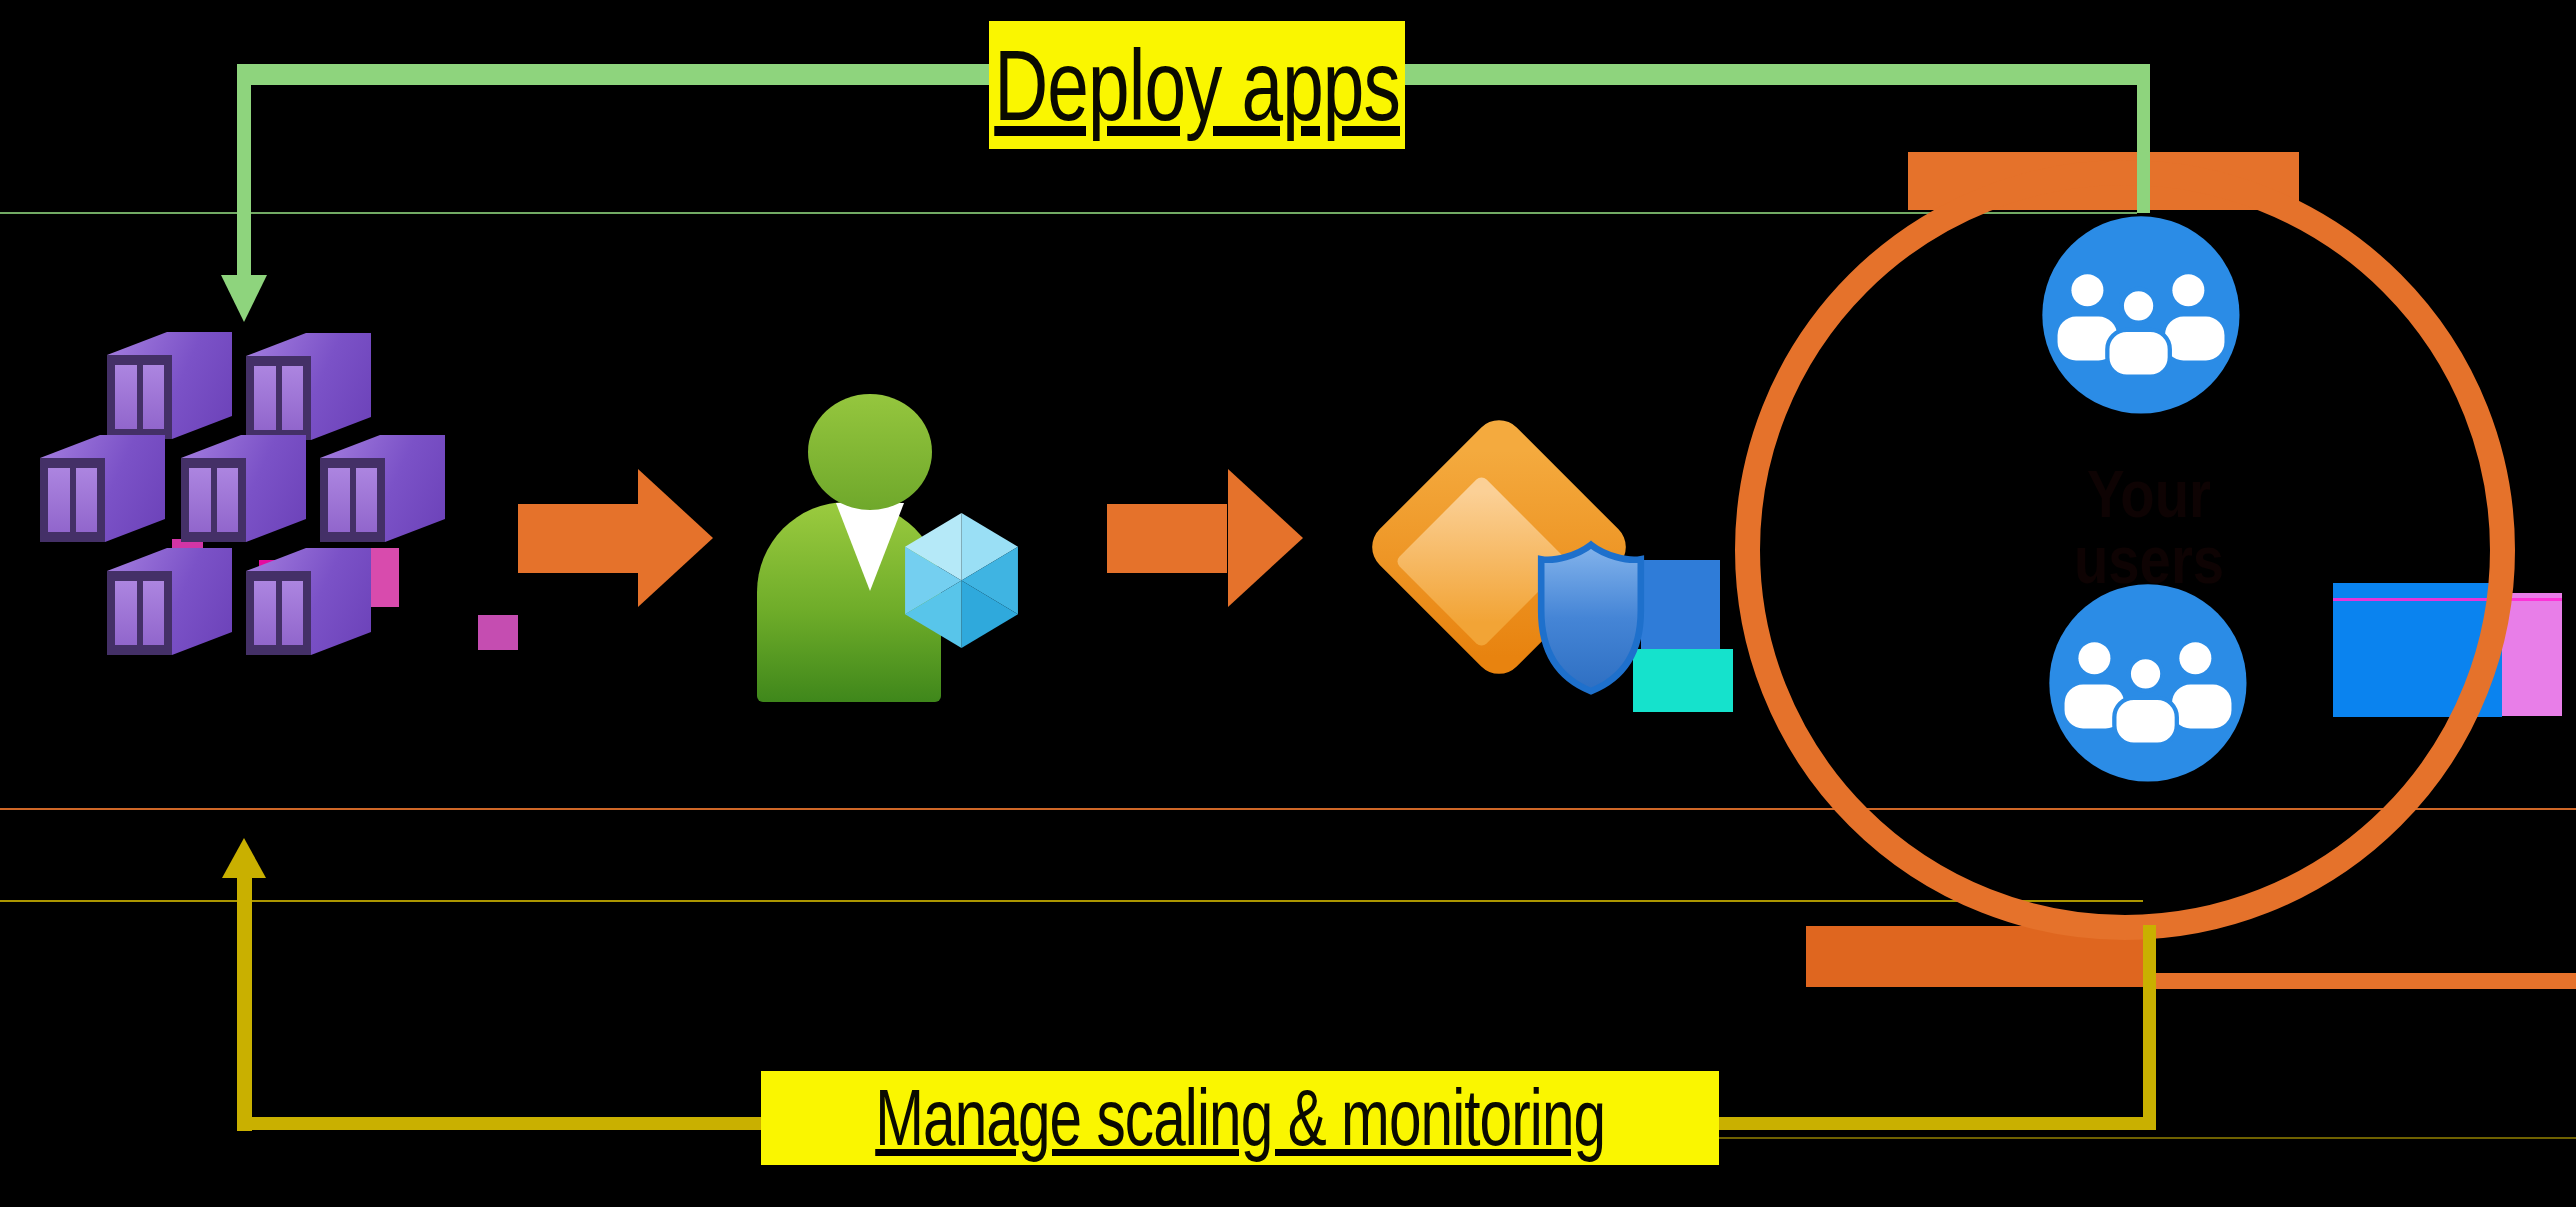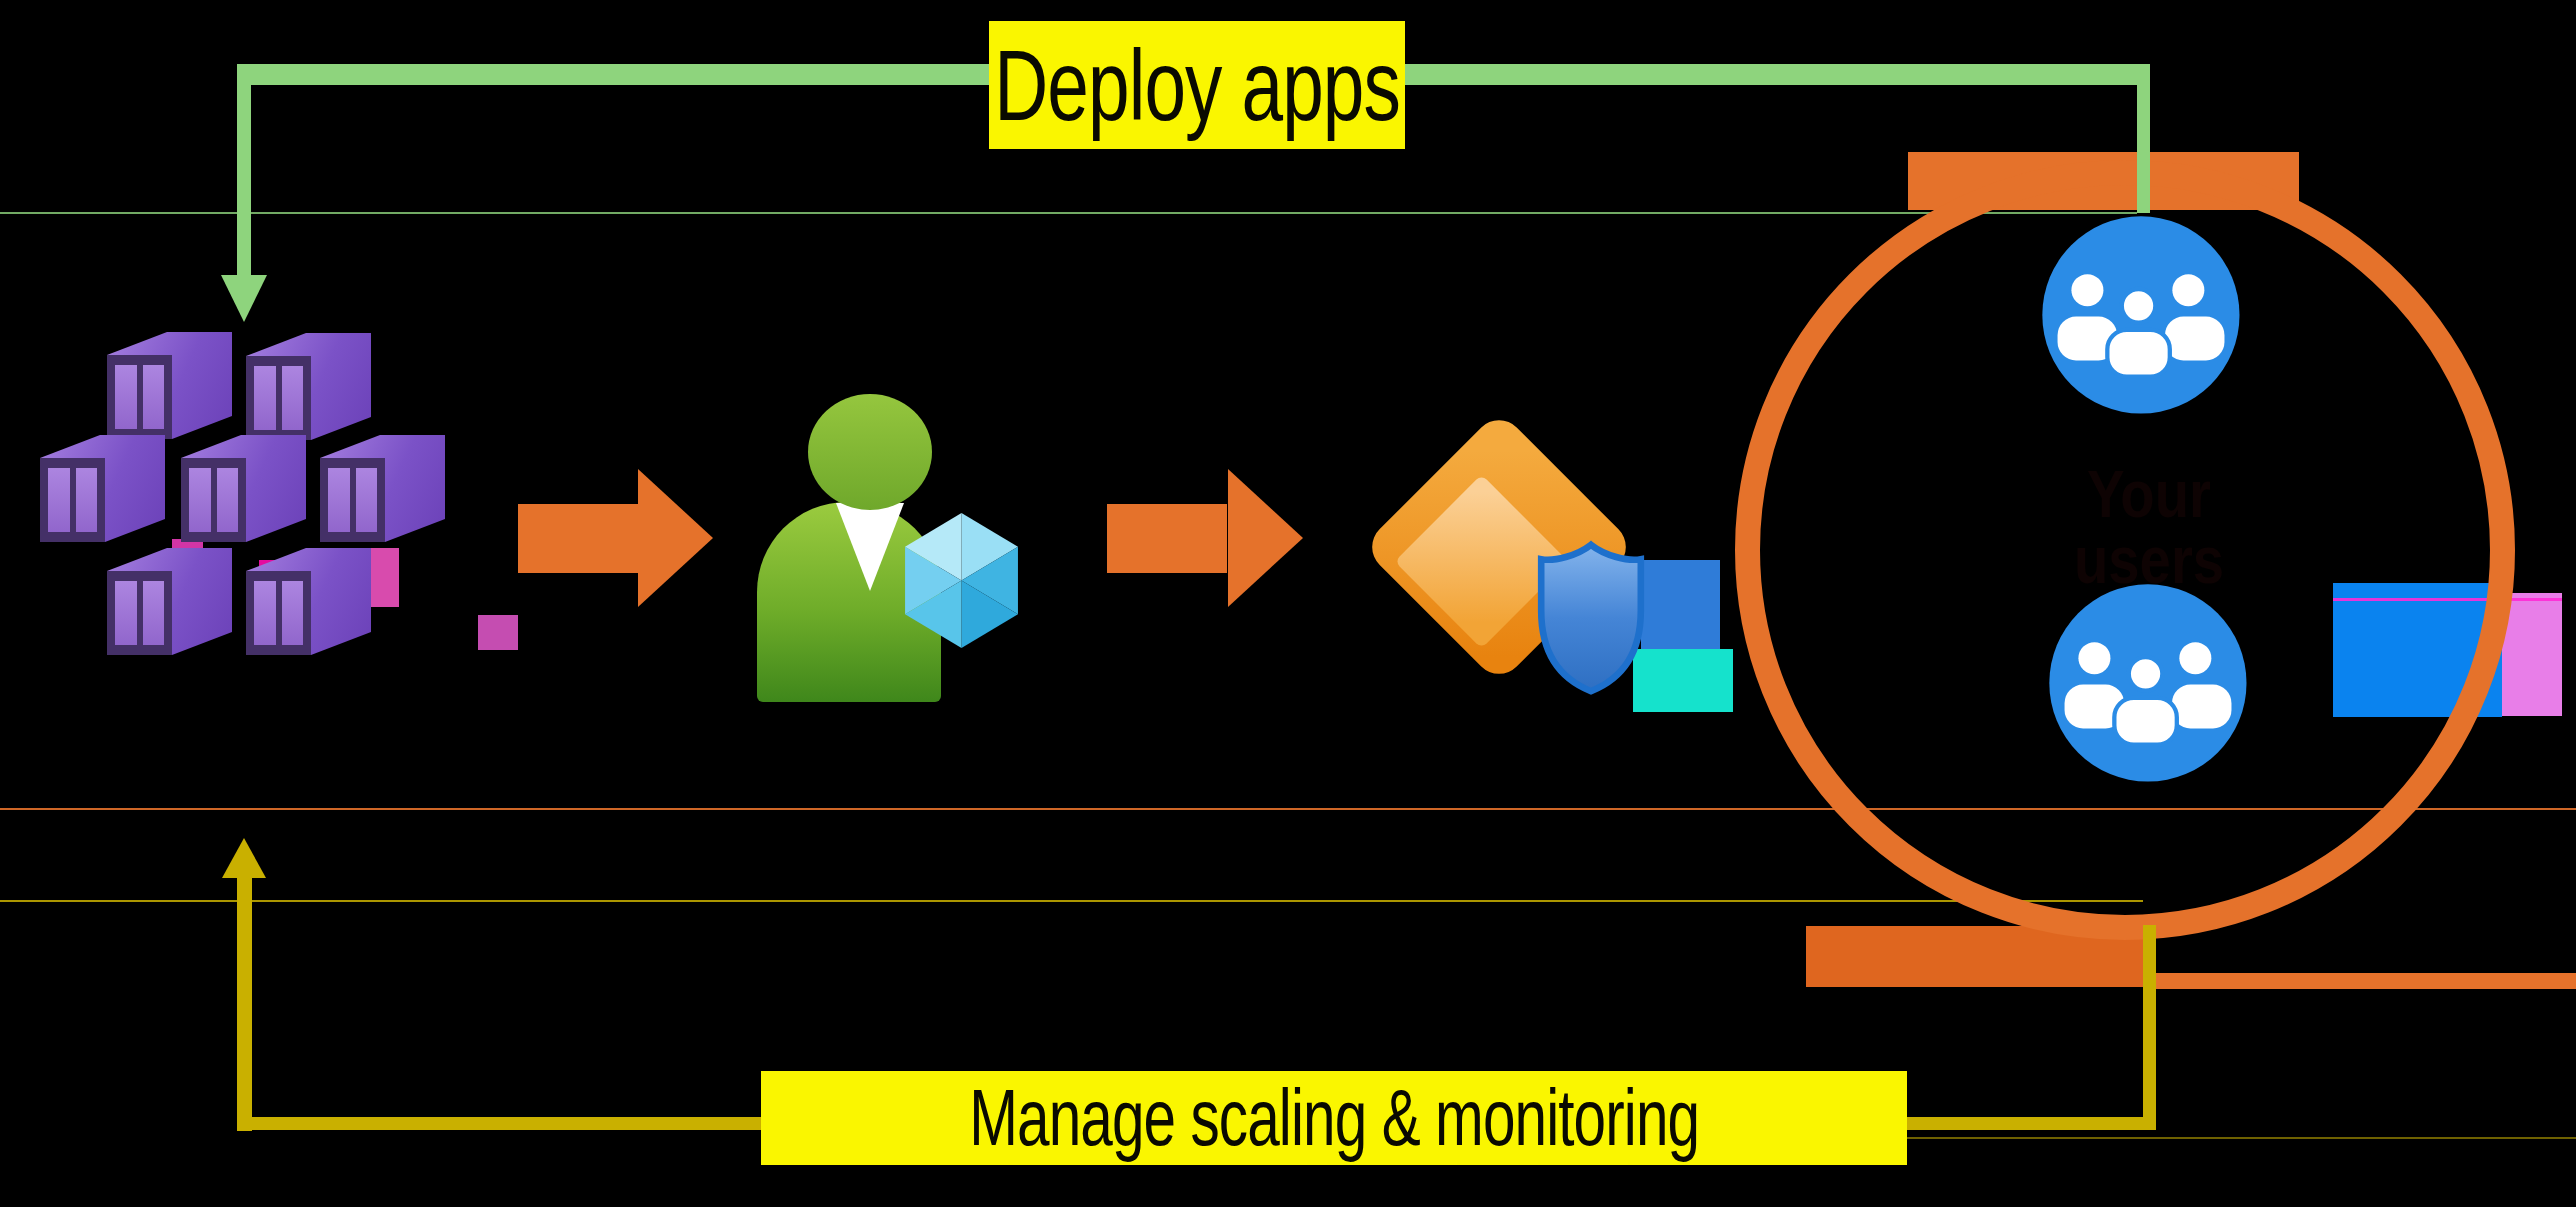--- a/index.html
+++ b/index.html
@@ -15,26 +15,26 @@
   .green{background:#8ED47D;}
   .gold{background:#C9B000;}
   .tri{width:0;height:0;position:absolute;z-index:3;}
 
   
   #ring{position:absolute;left:1735px;top:160px;width:780px;height:780px;
         border:25px solid #E5722B;border-radius:50%;z-index:2;}
 
   
   .label-box{position:absolute;z-index:6;background:#FAF600;color:#000;
-             display:flex;align-items:center;justify-content:center;overflow:visible;}
+             display:flex;align-items:center;justify-content:center;overflow:visible;text-decoration:underline;}
   .label-box span{display:inline-block;white-space:nowrap;transform:scaleX(.74);
                   font-weight:400;letter-spacing:-1.2px;color:#0a0a00;}
   #deploy-box{left:989px;top:21px;width:416px;height:128px;}
   #deploy-box span{font-size:101px;}
-  #manage-box{left:761px;top:1071px;width:1146px;height:94px;}
+  #manage-box{left:761px;top:1071px;width:958px;height:94px;}
   #manage-box span{font-size:79px;}
 
   
   #users-label{position:absolute;left:2027px;top:461px;width:244px;z-index:5;
                text-align:center;font-size:67px;line-height:66px;color:#0E0303;
                transform:scaleX(.84);font-weight:700;}
 
   
   #container-cluster{position:absolute;left:0;top:0;z-index:4;}
   .container3d{position:absolute;width:125px;height:107px;}

